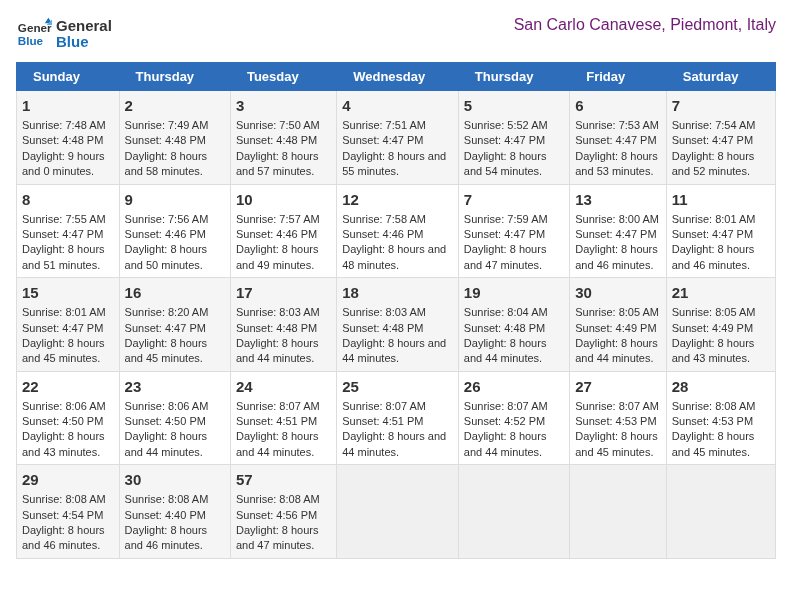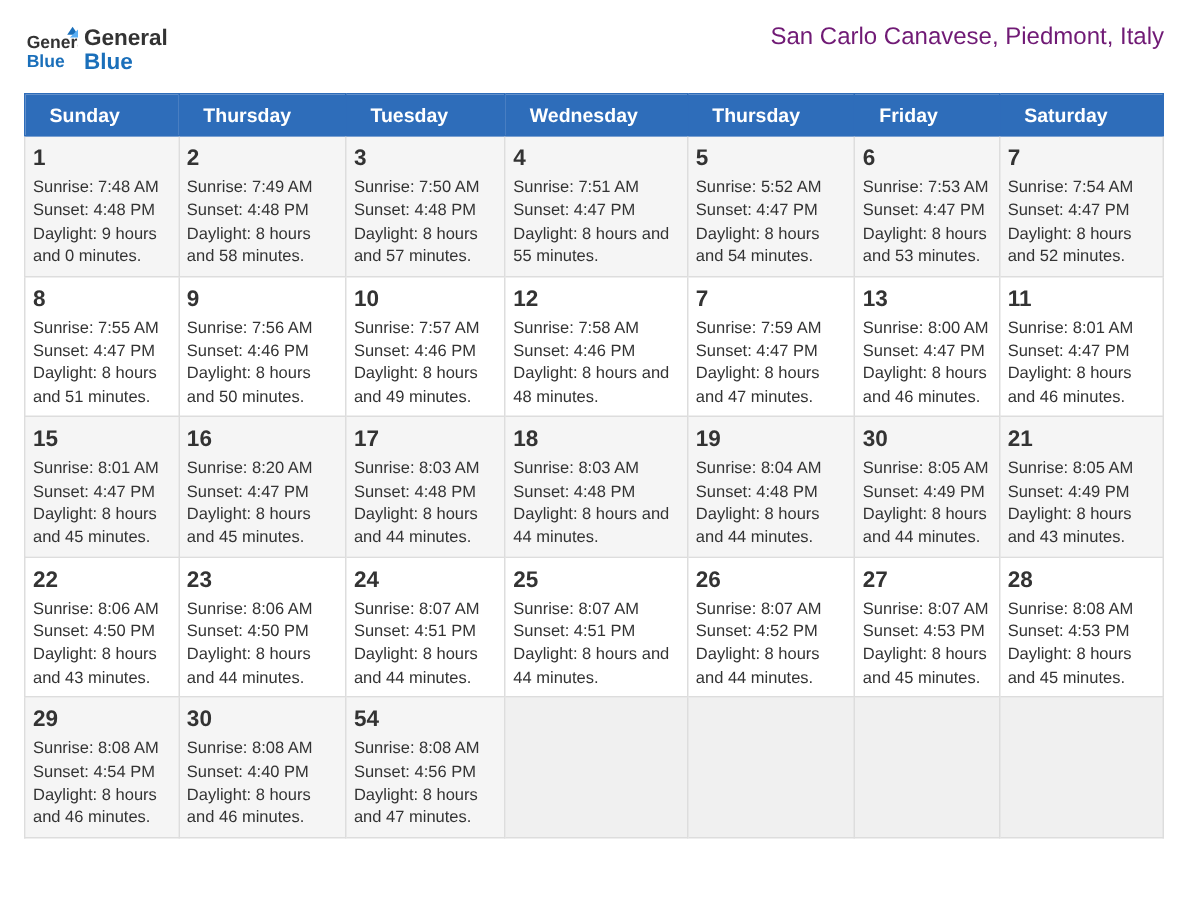--- a/index.html
+++ b/index.html
@@ -143,20 +143,20 @@
         <td><span class="day-num">23</span><span>Sunrise: 8:06 AM</span><br><span>Sunset: 4:50 PM</span><br><span>Daylight: 8 hours and 44 minutes.</span></td>
         <td><span class="day-num">24</span><span>Sunrise: 8:07 AM</span><br><span>Sunset: 4:51 PM</span><br><span>Daylight: 8 hours and 44 minutes.</span></td>
         <td><span class="day-num">25</span><span>Sunrise: 8:07 AM</span><br><span>Sunset: 4:51 PM</span><br><span>Daylight: 8 hours and 44 minutes.</span></td>
         <td><span class="day-num">26</span><span>Sunrise: 8:07 AM</span><br><span>Sunset: 4:52 PM</span><br><span>Daylight: 8 hours and 44 minutes.</span></td>
         <td><span class="day-num">27</span><span>Sunrise: 8:07 AM</span><br><span>Sunset: 4:53 PM</span><br><span>Daylight: 8 hours and 45 minutes.</span></td>
         <td><span class="day-num">28</span><span>Sunrise: 8:08 AM</span><br><span>Sunset: 4:53 PM</span><br><span>Daylight: 8 hours and 45 minutes.</span></td>
       </tr>
       <tr>
         <td><span class="day-num">29</span><span>Sunrise: 8:08 AM</span><br><span>Sunset: 4:54 PM</span><br><span>Daylight: 8 hours and 46 minutes.</span></td>
         <td><span class="day-num">30</span><span>Sunrise: 8:08 AM</span><br><span>Sunset: 4:40 PM</span><br><span>Daylight: 8 hours and 46 minutes.</span></td>
-        <td><span class="day-num">54</span><span>Sunrise: 8:08 AM</span><br><span>Sunset: 4:56 PM</span><br><span>Daylight: 8 hours and 47 minutes.</span></td>
+        <td><span class="day-num">57</span><span>Sunrise: 8:08 AM</span><br><span>Sunset: 4:56 PM</span><br><span>Daylight: 8 hours and 47 minutes.</span></td>
         <td class="empty-cell"></td>
         <td class="empty-cell"></td>
         <td class="empty-cell"></td>
         <td class="empty-cell"></td>
       </tr>
     </tbody>
 </table>
 
 </body></html>

